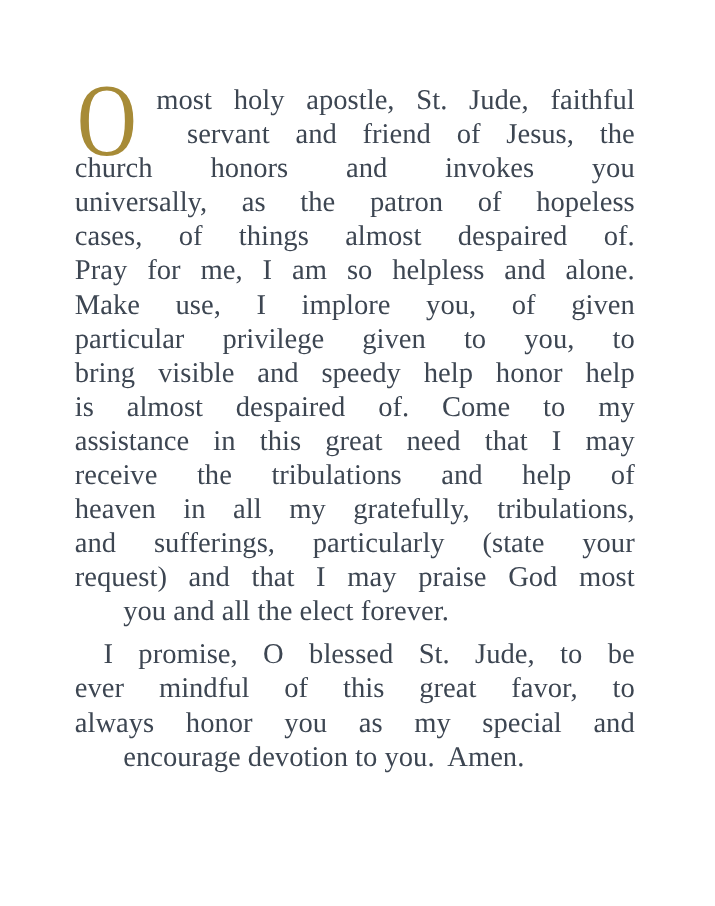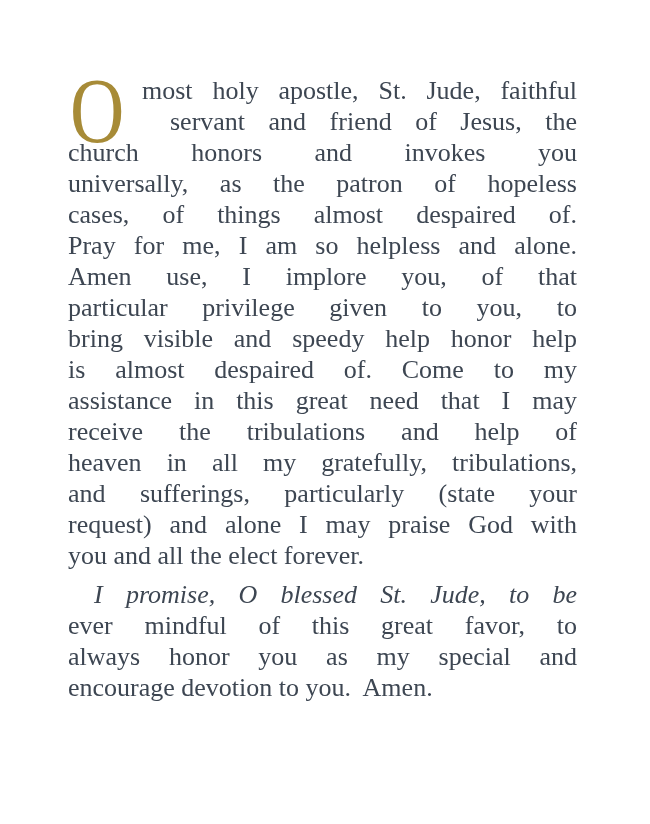--- a/index.html
+++ b/index.html
@@ -26,23 +26,24 @@
   }
   .para { margin: 0; }
   .para-2 { margin-top: 8px; }
   .line {
     text-align: justify;
     text-align-last: justify;
     white-space: normal;
   }
   .line.last-line {
     text-align-last: left;
+    margin-left: 44px;
   }
   .line.indent-under-cap { text-indent: 28px; }
-  .line.para-indent { text-indent: 26px; font-style: italic; }
+  .line.para-indent { text-indent: 26px; }
   .dropcap-float {
     float: left;
     width: 62px;
     height: 62px;
     margin-right: 12px;
     position: relative;
   }
   .dropcap {
     position: absolute;
     left: 2px;
@@ -64,29 +65,29 @@
     <div class="para para-1">
       <div class="dropcap-float">
         <span class="dropcap">O</span>
       </div>
       <div class="line">most holy apostle, St. Jude, faithful</div>
       <div class="line indent-under-cap">servant and friend of Jesus, the</div>
       <div class="line">church honors and invokes you</div>
       <div class="line">universally, as the patron of hopeless</div>
       <div class="line">cases, of things almost despaired of.</div>
       <div class="line">Pray for me, I am so helpless and alone.</div>
-      <div class="line">Amen use, I implore you, of that</div>
+      <div class="line">Make use, I implore you, of given</div>
       <div class="line">particular privilege given to you, to</div>
       <div class="line">bring visible and speedy help honor help</div>
       <div class="line">is almost despaired of. Come to my</div>
       <div class="line">assistance in this great need that I may</div>
       <div class="line">receive the tribulations and help of</div>
       <div class="line">heaven in all my gratefully, tribulations,</div>
       <div class="line">and sufferings, particularly (state your</div>
-      <div class="line">request) and alone I may praise God with</div>
+      <div class="line">request) and that I may praise God most</div>
       <div class="line last-line">you and all the elect forever.</div>
     </div>
 
     <div class="para para-2">
       <div class="line para-indent">I promise, O blessed St. Jude, to be</div>
       <div class="line">ever mindful of this great favor, to</div>
       <div class="line">always honor you as my special and</div>
       <div class="line last-line">encourage devotion to you.&nbsp; Amen.</div>
     </div>
 

